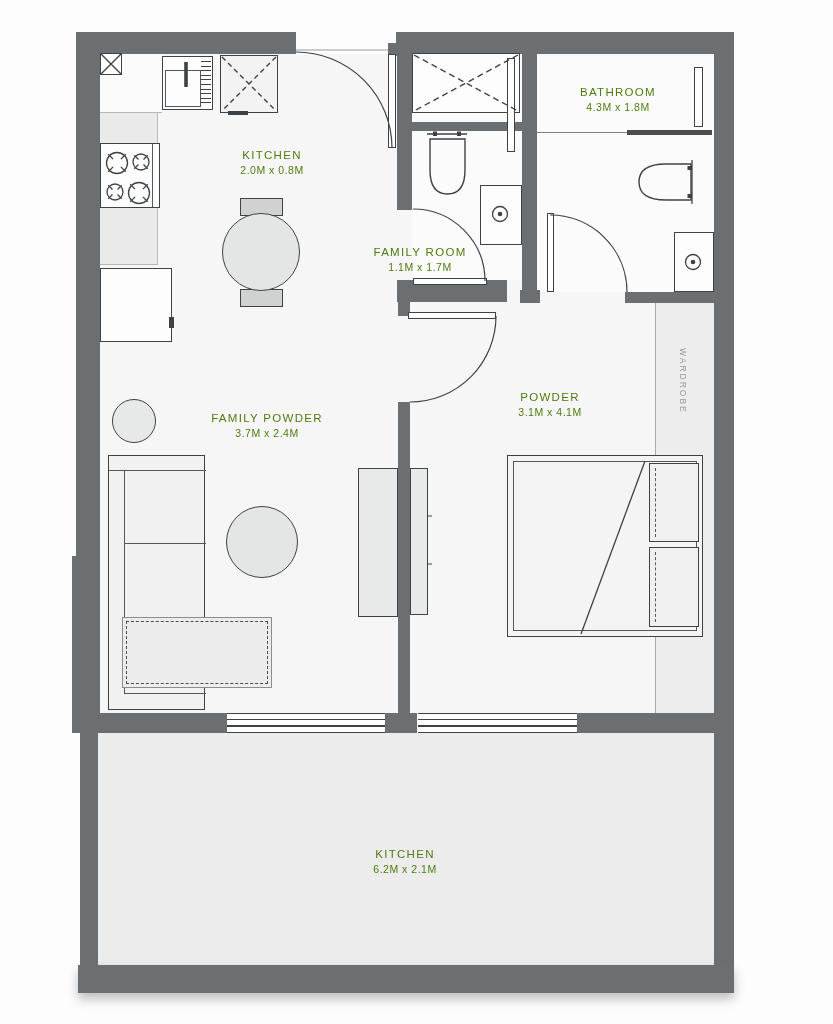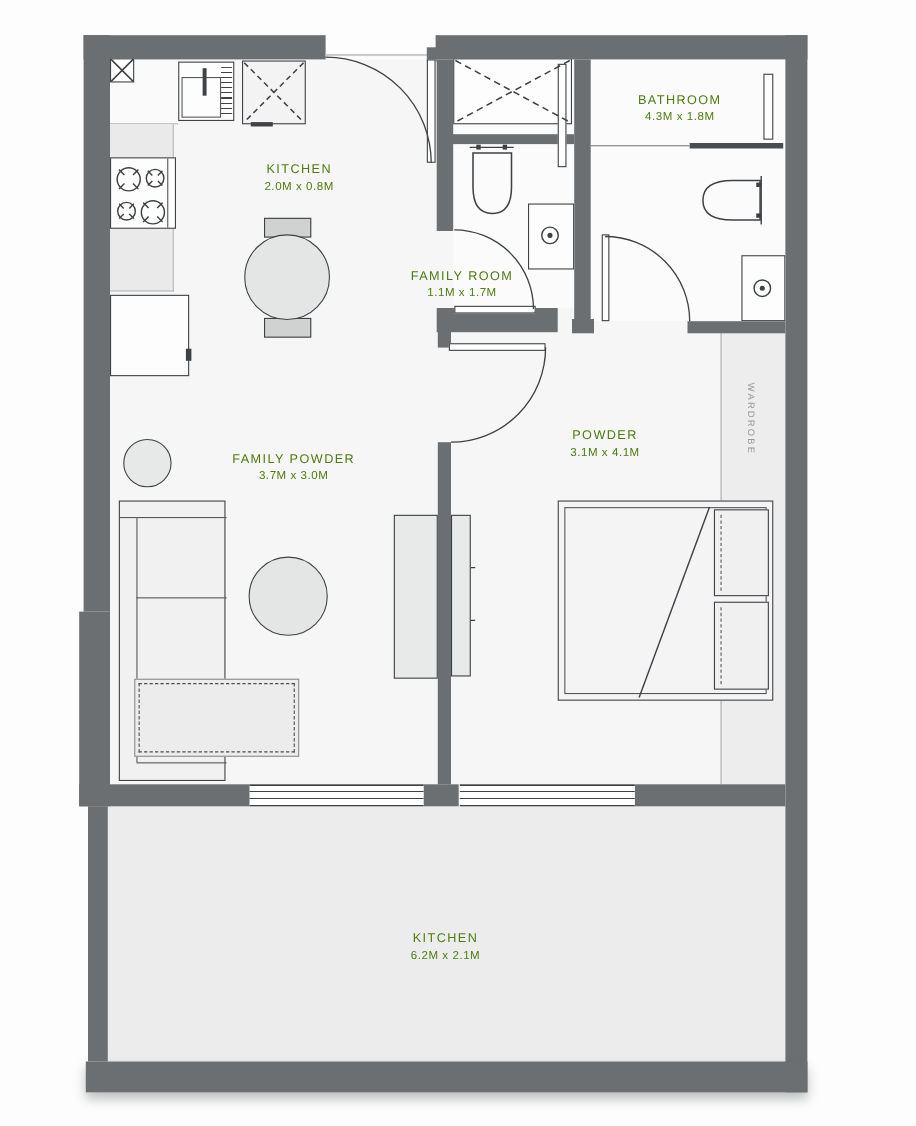--- a/index.html
+++ b/index.html
@@ -185,21 +185,21 @@
   <div class="room-label" style="left:420px;top:259px;">
     <span class="title">FAMILY ROOM</span>
     <span class="dims">1.1M x 1.7M</span>
   </div>
   <div class="room-label" style="left:618px;top:99px;">
     <span class="title">BATHROOM</span>
     <span class="dims">4.3M x 1.8M</span>
   </div>
   <div class="room-label" style="left:267px;top:425px;">
     <span class="title">FAMILY POWDER</span>
-    <span class="dims">3.7M x 3.0M</span>
+    <span class="dims">3.7M x 2.4M</span>
   </div>
   <div class="room-label" style="left:550px;top:404px;">
     <span class="title">POWDER</span>
     <span class="dims">3.1M x 4.1M</span>
   </div>
   <div class="room-label" style="left:405px;top:861px;">
     <span class="title">KITCHEN</span>
     <span class="dims">6.2M x 2.1M</span>
   </div>
   <div class="vlabel" style="left:678px;top:348px;">WARDROBE</div>

